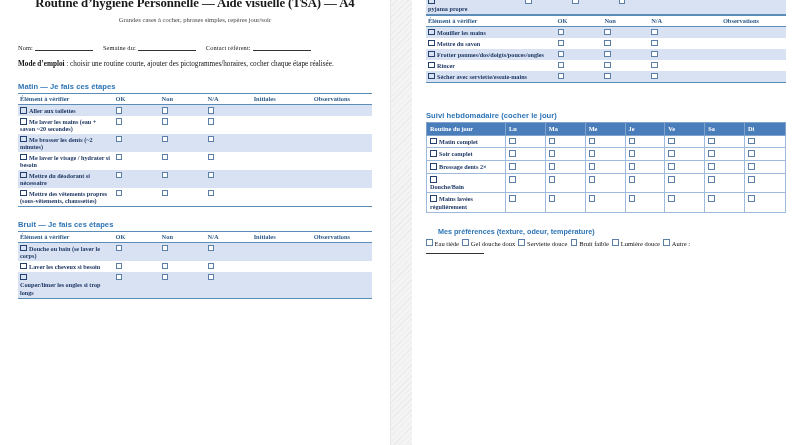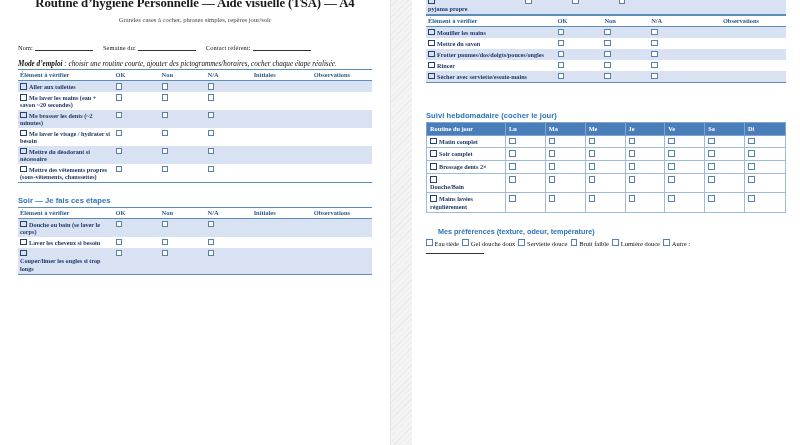--- a/index.html
+++ b/index.html
@@ -26,21 +26,21 @@
     letter-spacing:-.1px;margin:-3px 0 0 0;line-height:13px;white-space:nowrap;
   }
   .doc-subtitle{
     font-size:6.6px;text-align:center;color:#444;margin:6px 0 0 0;line-height:8px;
   }
   .meta-line{
     font-size:6.4px;color:#222;margin:20px 0 0 4px;letter-spacing:.1px;
   }
   .meta-line .u{display:inline-block;border-bottom:.8px solid #333;width:58px;
                 vertical-align:-1px;margin:0 10px 0 2px;}
-  .howto{font-size:7.2px;color:#111;margin:9px 0 0 4px;line-height:9px;font-style:italic;}
+  .howto{font-size:7.2px;color:#111;margin:9px 0 0 4px;line-height:9px;}
   .howto b{font-weight:bold;}
 
   .sec-head{
     font-family:"Liberation Sans",sans-serif;
     font-size:7.6px;font-weight:bold;color:#2e74b5;
     margin:13px 0 2px 4px;letter-spacing:.05px;
   }
 
   
   table{border-collapse:collapse;width:100%;table-layout:fixed;}
@@ -102,20 +102,21 @@
     <div class="doc-subtitle">Grandes cases à cocher, phrases simples, repères jour/soir</div>
 
     <div class="meta-line">
       <span>Nom:</span><span class="u"></span><span>Semaine du:</span><span class="u"></span><span>Contact référent:</span><span class="u"></span>
     </div>
 
     <div class="howto">
       <b>Mode d’emploi</b><span> : choisir une routine courte, ajouter des pictogrammes/horaires, cocher chaque étape réalisée.</span>
     </div>
 
+    <div class="sec-head">Matin — Je fais ces étapes</div>
     <table class="tbl">
       <colgroup>
           <col style="width:27%">
           <col style="width:13%">
           <col style="width:13%">
           <col style="width:13%">
           <col style="width:17%">
           <col style="width:17%">
         </colgroup>
       <thead>
@@ -173,21 +174,21 @@
           <td><span class="cbi"></span><span>Mettre des vêtements propres (sous-vêtements, chaussettes)</span></td>
           <td class="ck"><span class="cb"></span></td>
           <td class="ck"><span class="cb"></span></td>
           <td class="ck"><span class="cb"></span></td>
           <td></td>
           <td></td>
         </tr>
       </tbody>
     </table>
 
-    <div class="sec-head">Soir — Je fais ces étapes</div>
+    <div class="sec-head">Bruit — Je fais ces étapes</div>
     <table class="tbl">
       <colgroup>
           <col style="width:27%">
           <col style="width:13%">
           <col style="width:13%">
           <col style="width:13%">
           <col style="width:17%">
           <col style="width:17%">
         </colgroup>
       <thead>

